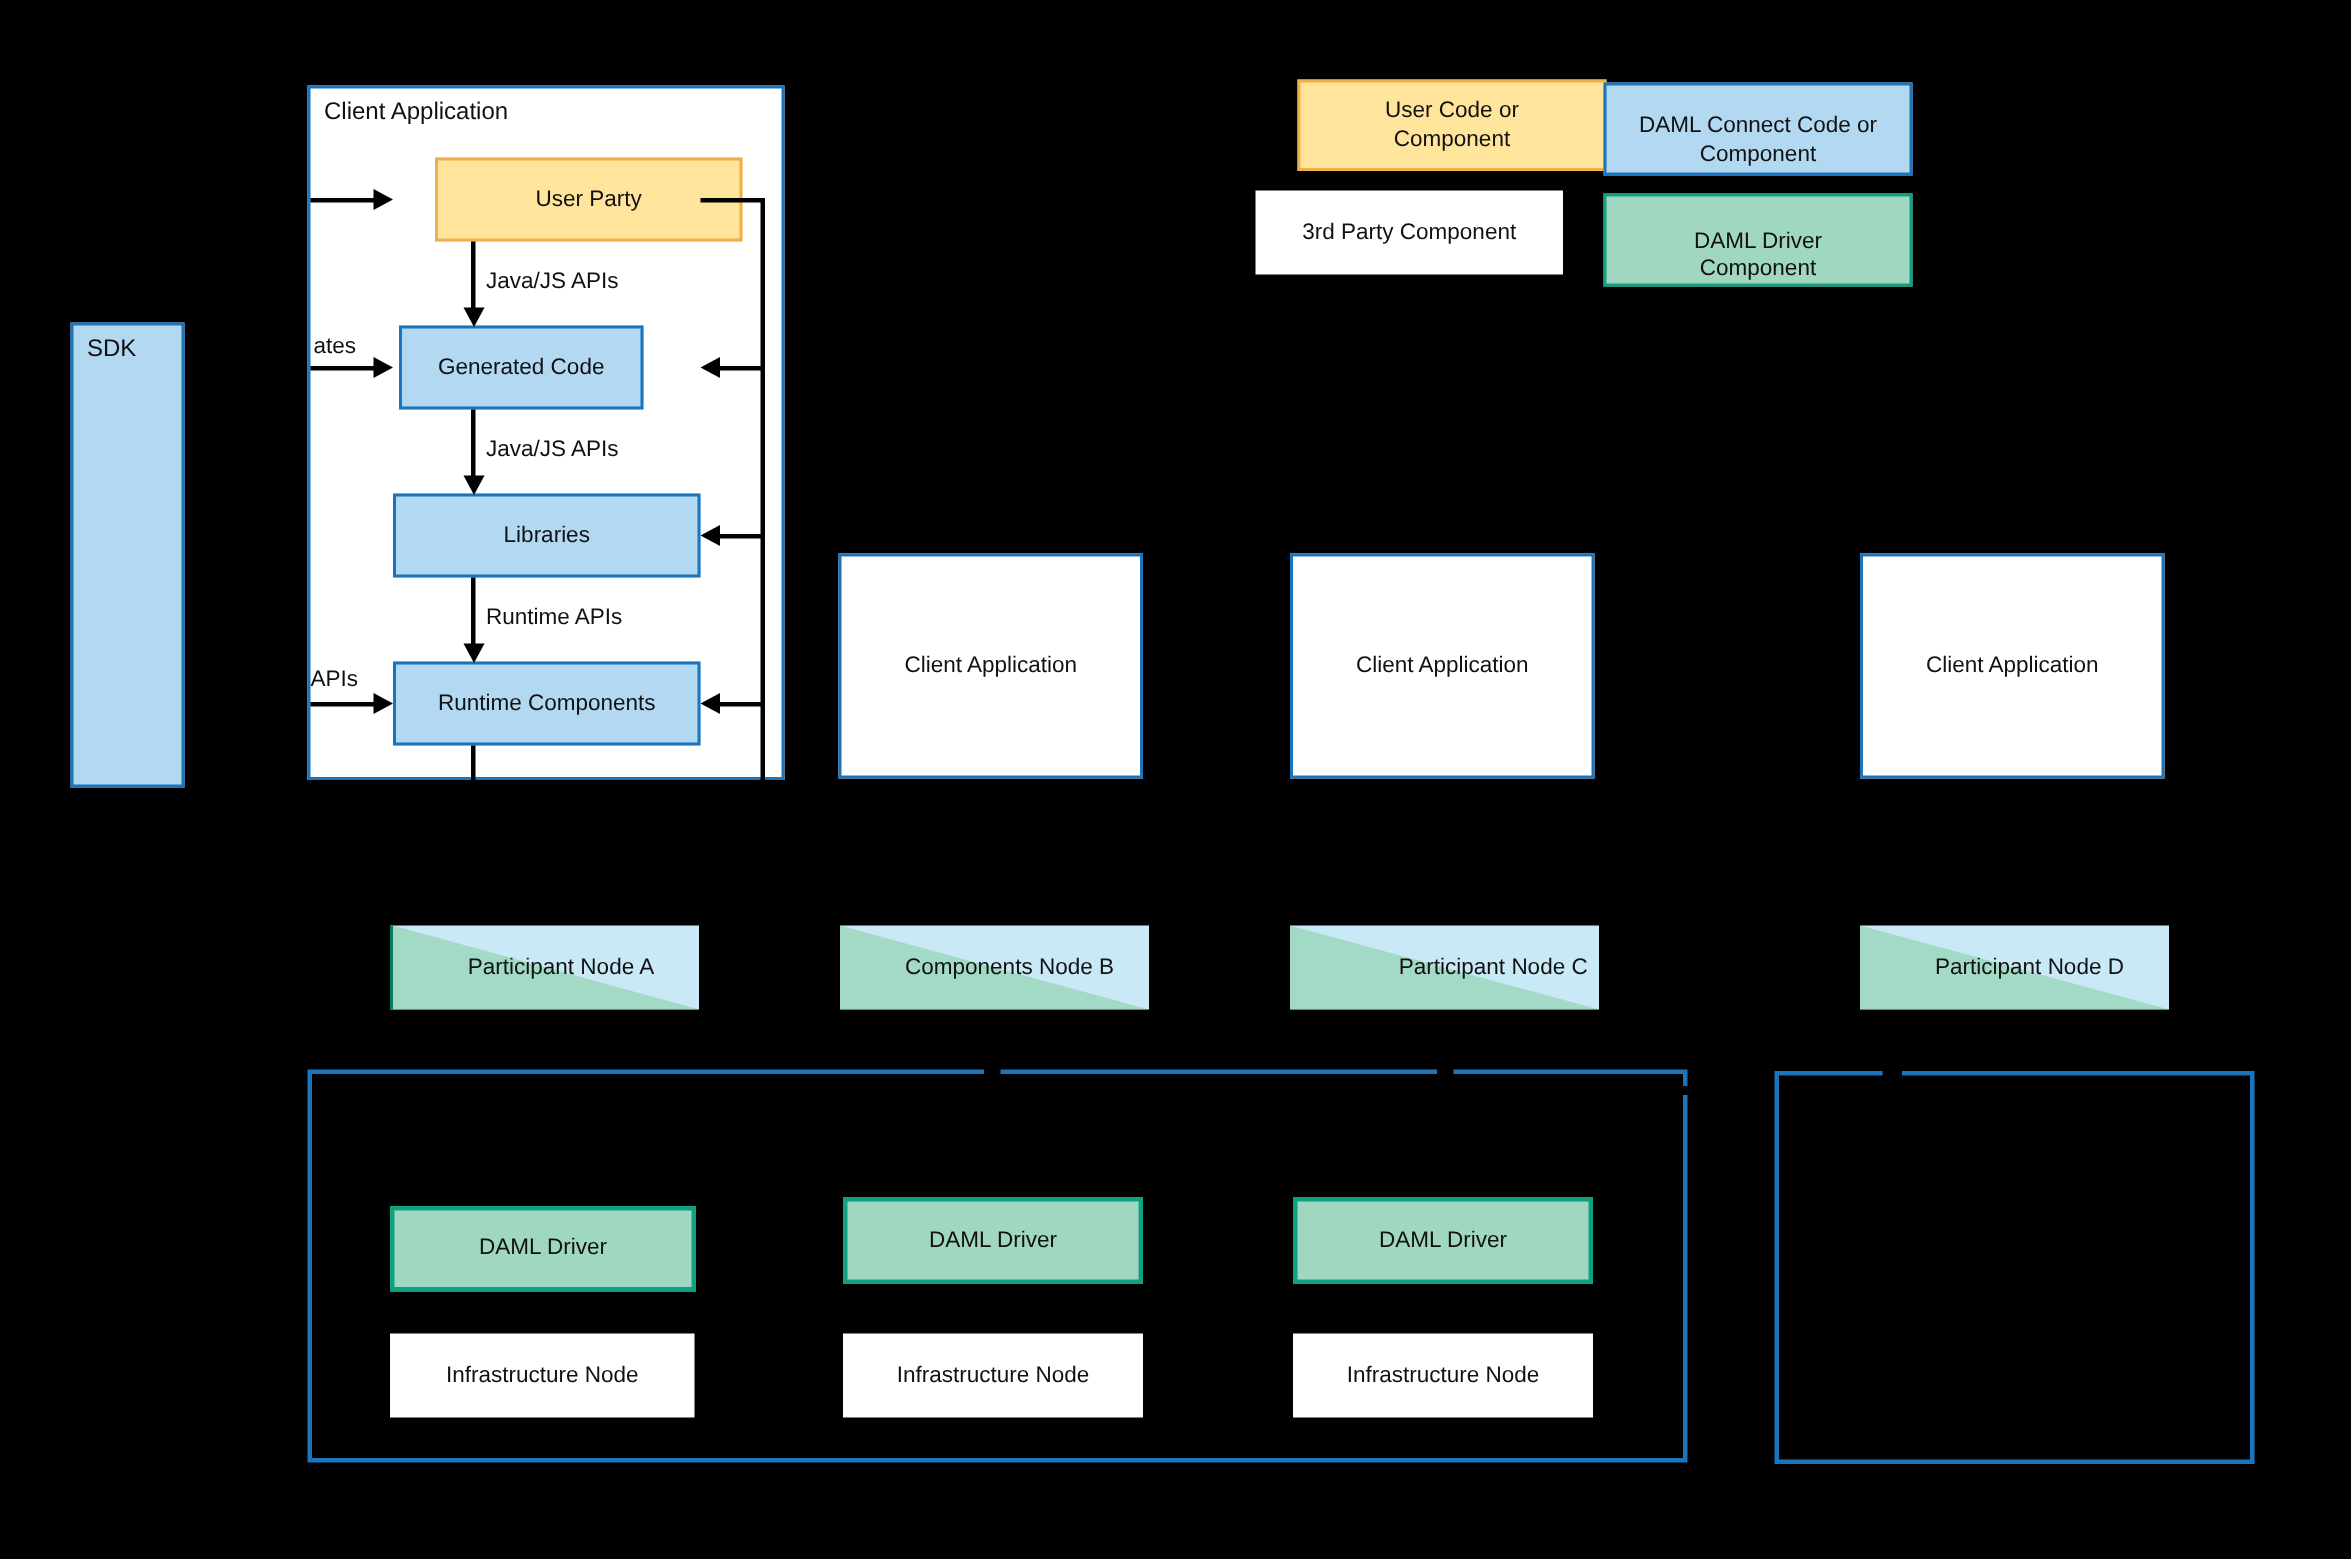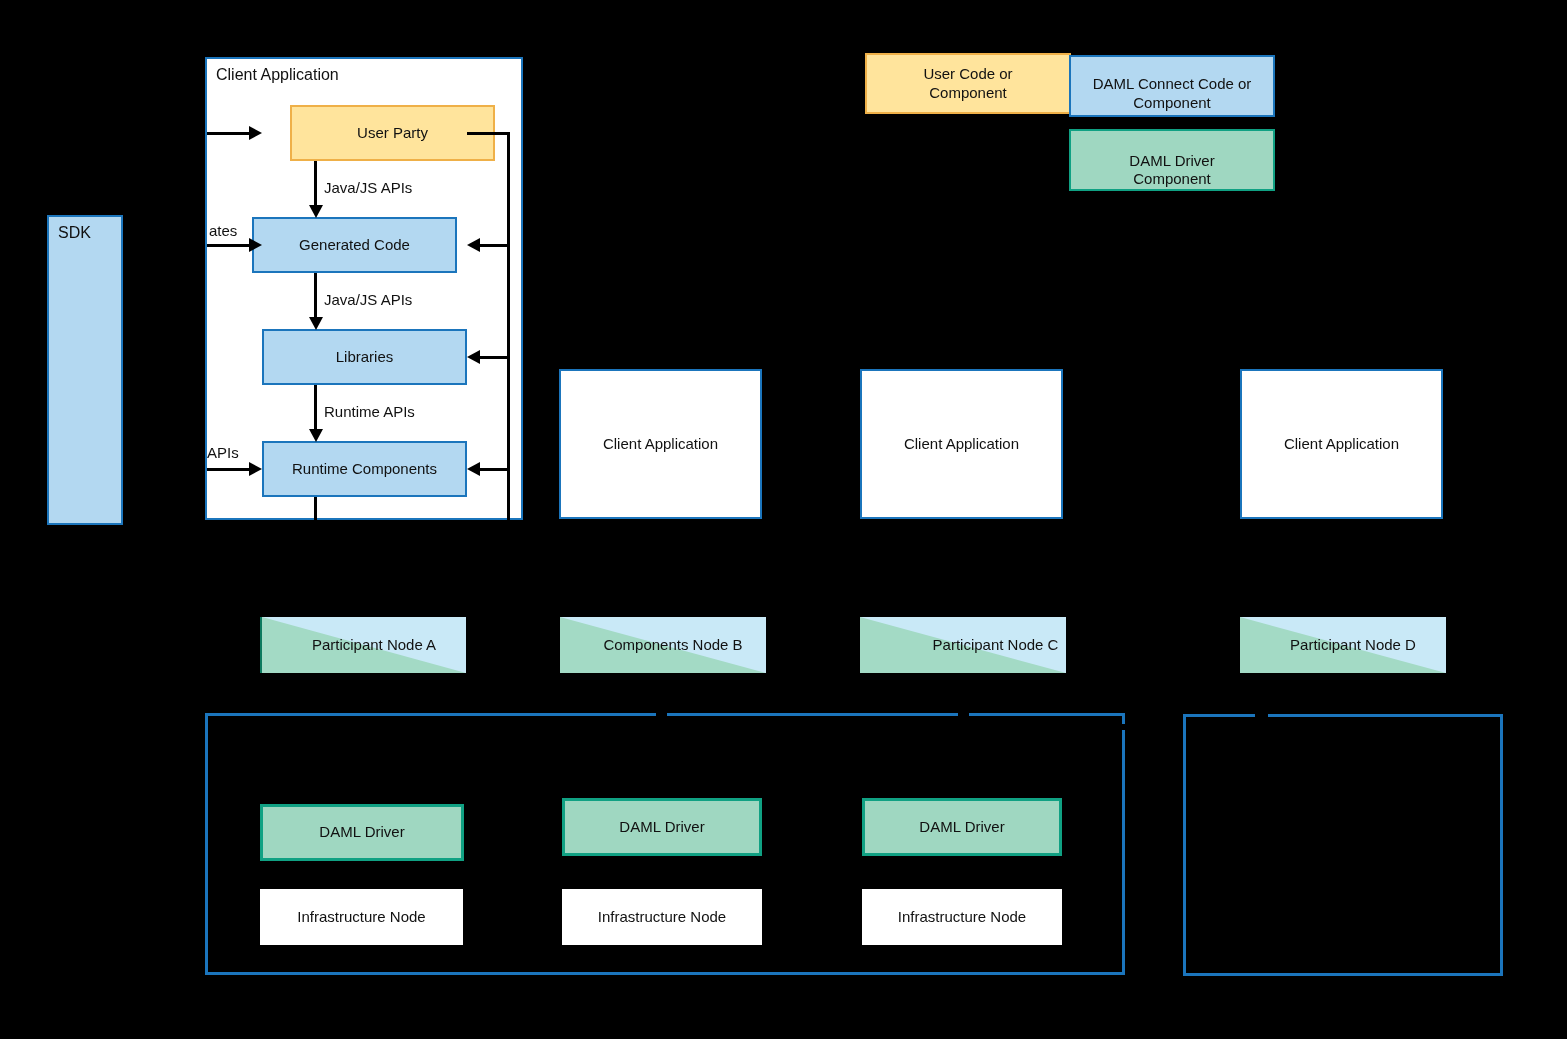--- a/index.html
+++ b/index.html
@@ -57,38 +57,41 @@
   .legend-text { display: inline-block; }
 </style>
 </head>
 <body>
 
 <div id="canvas">
 
   <div class="box fill-yellow" style="left:837px; top:53px; width:206px; height:61px;">
     <span class="legend-text" style="max-width:130px;">User Code or Component</span>
   </div>
+  <div class="box fill-white" style="left:837px; top:127px; width:205px; height:56px;">
+    <span class="legend-text">3rd Party Component</span>
+  </div>
   <div class="box fill-blue" style="left:1069px; top:55px; width:206px; height:62px;">
     <span class="legend-text" style="max-width:196px;margin-top:16px;">DAML Connect Code or Component</span>
   </div>
   <div class="box fill-green" style="left:1069px; top:129px; width:206px; height:62px;align-items:flex-end;">
     <span class="legend-text" style="max-width:120px;">DAML Driver Component</span>
   </div>
 
   <div class="box fill-blue" style="left:47px; top:215px; width:76px; height:310px; align-items:flex-start; justify-content:flex-start;">
     <span class="corner-label">SDK</span>
   </div>
 
   <div class="box fill-white outline-blue" style="left:205px; top:57px; width:318px; height:463px;">
     <span class="corner-label">Client Application</span>
 
     <div class="box fill-yellow" style="left:55px; top:46px; width:205px; height:56px;">
       <span>User Party</span>
     </div>
-    <div class="box fill-blue" style="left:45px; top:158px; width:205px; height:56px;">
+    <div class="box fill-blue" style="left:59px; top:158px; width:163px; height:56px;">
       <span>Generated Code</span>
     </div>
     <div class="box fill-blue" style="left:55px; top:270px; width:205px; height:56px;">
       <span>Libraries</span>
     </div>
     <div class="box fill-blue" style="left:55px; top:382px; width:205px; height:56px;">
       <span>Runtime Components</span>
     </div>
 
     <div class="line" style="left:107px; top:102px; width:3px; height:45px;"></div>

